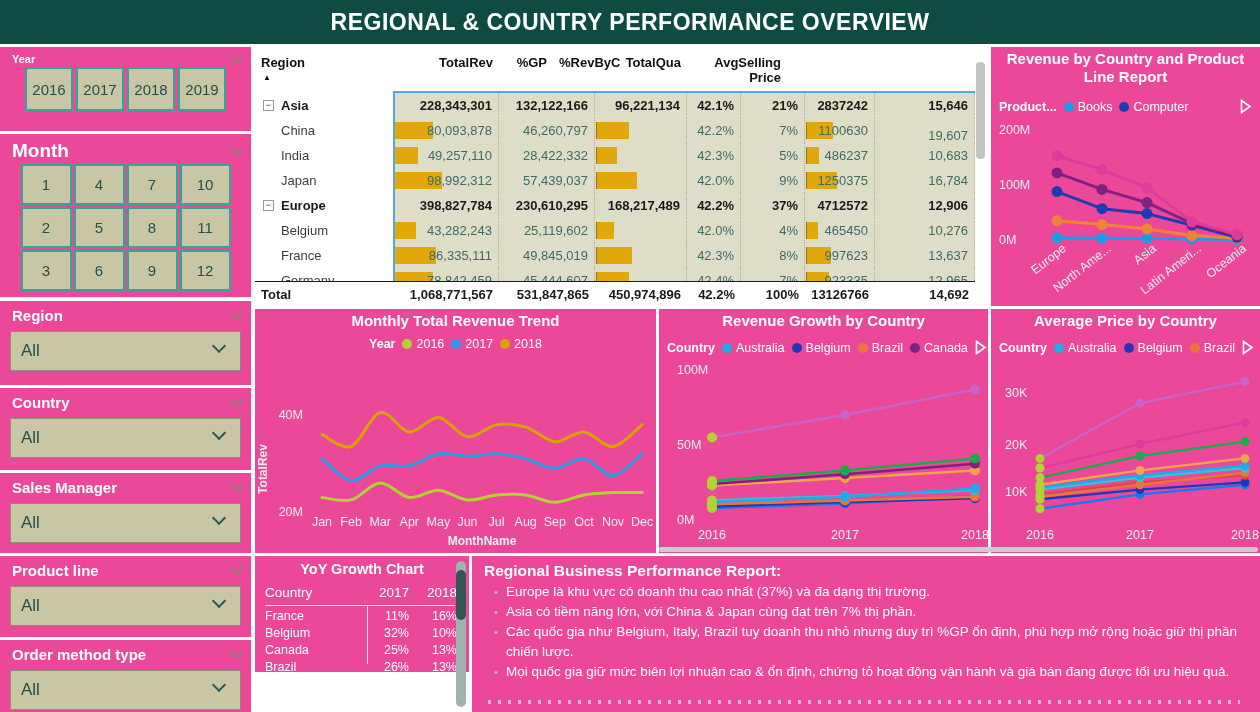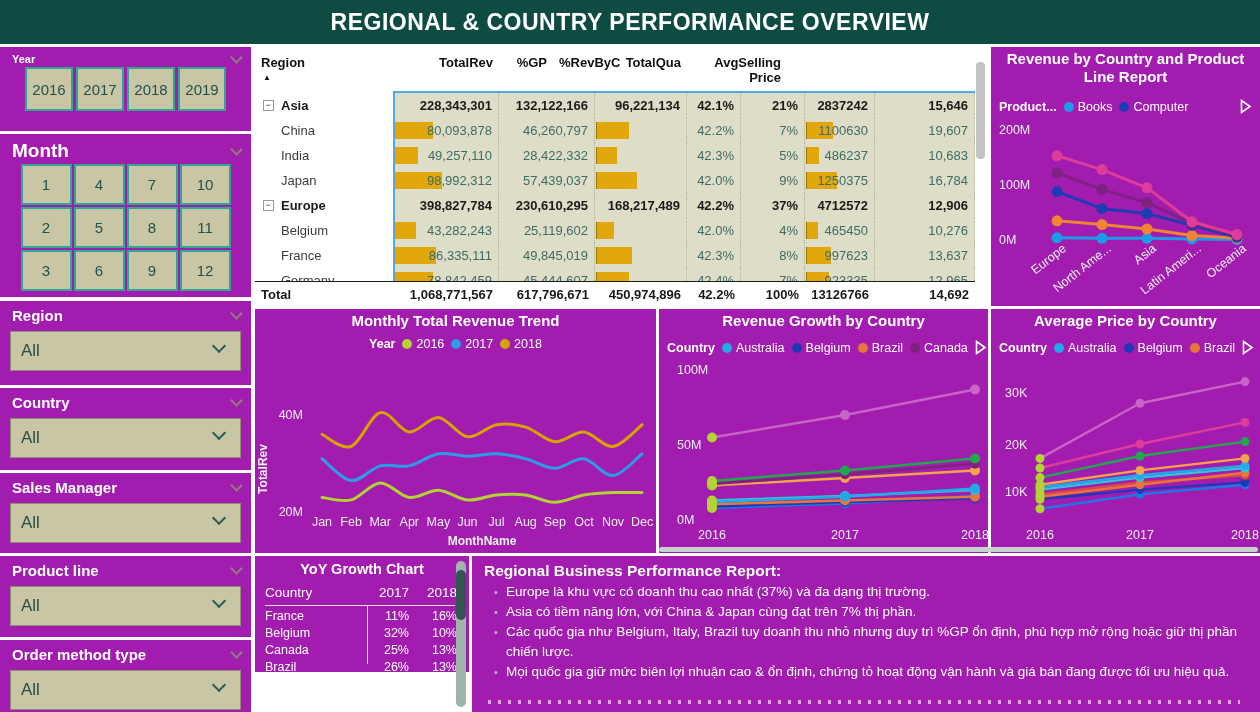--- a/index.html
+++ b/index.html
@@ -1,18 +1,18 @@
 <!DOCTYPE html>
 <html><head>
 <meta charset="utf-8">
 <style>
   html,body{margin:0;padding:0;background:#fff;}
   #dashboard{position:relative;width:1260px;height:712px;background:#fff;overflow:hidden;
              font-family:"Liberation Sans",sans-serif;}
-  .card{position:absolute;background:#a21caf;box-sizing:border-box;}
+  .card{position:absolute;background:#ec4899;box-sizing:border-box;}
   
   #banner{left:0;top:0;width:1260px;height:44px;background:#0E4B43;display:flex;align-items:center;justify-content:center;}
   #banner h1{margin:0;color:#fff;font-size:23px;font-weight:bold;letter-spacing:.5px;}
   
   .slicer-head{display:flex;justify-content:space-between;align-items:center;padding:6px 10px 2px 12px;}
   .slicer-title{color:#fff;font-weight:bold;}
   .chev{display:inline-block;width:7px;height:7px;border:solid #8d8177;border-width:0 2px 2px 0;transform:rotate(45deg);margin-top:-4px;}
   .btn-grid{display:grid;justify-content:center;gap:3px;}
   .slicer-btn{background:#C9C6A6;border:2px solid #2EA893;color:#23504A;display:flex;align-items:center;justify-content:center;
               font-size:15px;cursor:pointer;}
@@ -229,21 +229,21 @@
           <div class="cell num r" style="width: 54px;">
             <span class="cellval">42.2%</span>
           </div>
           <div class="cell num r" style="width: 64px;">
             <span class="cellval">7%</span>
           </div>
           <div class="cell num r" style="width: 70px;">
             <div class="bar" style="width: 26px;"></div>
             <span class="cellval">1100630</span>
           </div>
-          <div class="cell num r" style="width: 100px;">
+          <div class="cell num r" style="width: 100px; align-items: flex-end;">
             <span class="cellval">19,607</span>
           </div>
         </div>
         <div class="trow c">
           <div class="cell name indent" style="width: 138px;">
             <span class="cellval">India</span>
           </div>
           <div class="cell num r" style="width: 106px;">
             <div class="bar" style="width: 23px;"></div>
             <span class="cellval">49,257,110</span>
@@ -416,21 +416,21 @@
     <div class="bluev"></div>
     <div class="totalrow" id="totalrow">
         <div class="trow g">
           <div class="cell name" style="width: 138px;">
             <span class="cellval">Total</span>
           </div>
           <div class="cell num r" style="width: 106px;">
             <span class="cellval">1,068,771,567</span>
           </div>
           <div class="cell num r" style="width: 96px;">
-            <span class="cellval">617,796,671</span>
+            <span class="cellval">531,847,865</span>
           </div>
           <div class="cell num r" style="width: 92px;">
             <span class="cellval">450,974,896</span>
           </div>
           <div class="cell num r" style="width: 54px;">
             <span class="cellval">42.2%</span>
           </div>
           <div class="cell num r" style="width: 64px;">
             <span class="cellval">100%</span>
           </div>

